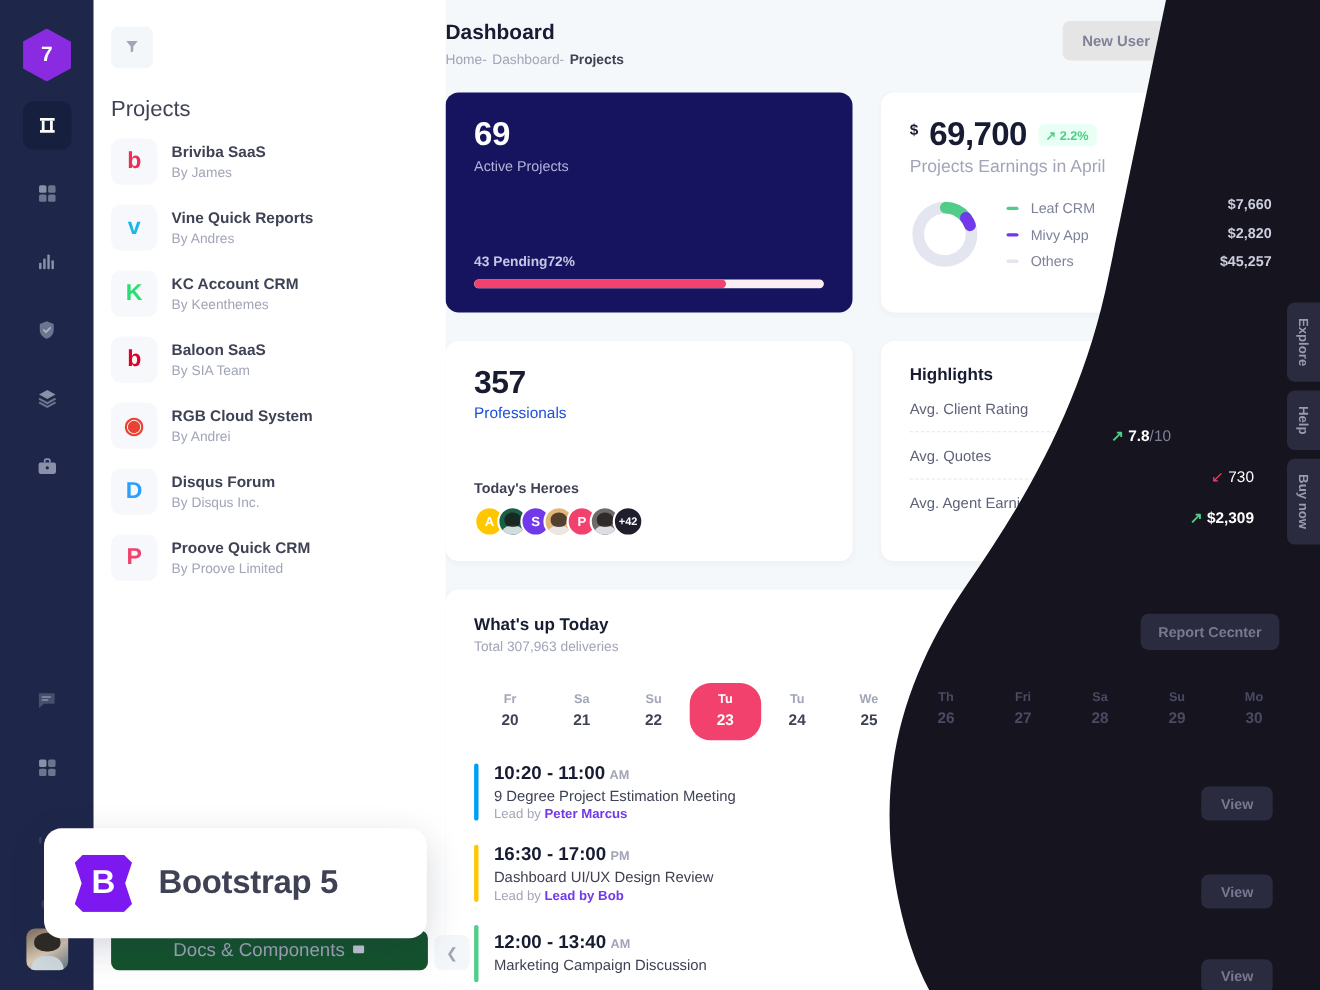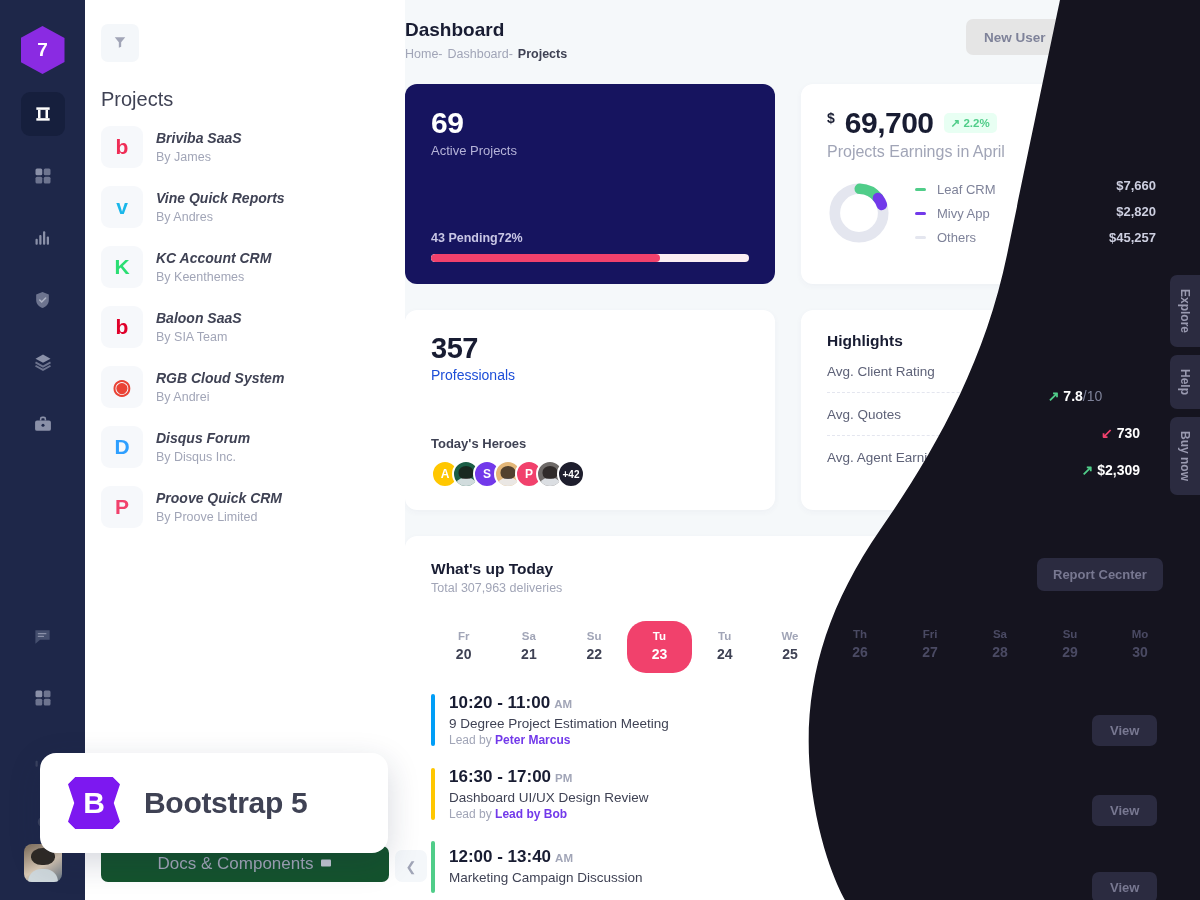--- a/index.html
+++ b/index.html
@@ -70,21 +70,21 @@
   }
   .proj {
     display:flex; align-items:center; gap:13px; padding:9px 16px;
     cursor:pointer;
   }
   .proj-logo {
     width:42px; height:42px; border-radius:9px; background:#f6f8fb;
     display:flex; align-items:center; justify-content:center;
     font-weight:bold; font-size:21px; flex:none;
   }
-  .proj-name { font-size:14px; color:#3f4254; font-weight:600; line-height:1.45;font-style:italic; }
+  .proj-name { font-size:14px; color:#3f4254; font-weight:600; line-height:1.45; }
   .proj-by   { font-size:12.5px; color:#a1a5b7; line-height:1.45; }
   #docs-bar {
     position:absolute; left:16px; bottom:18px; width:288px; height:36px;
     background:#14532d; border-radius:7px;
     display:flex; align-items:center; justify-content:center; gap:7px;
     font-size:17px; color:#a1a5b7;
   }
   #collapse-btn {
     position:absolute; right:-22px; bottom:18px; width:32px; height:32px;
     background:#f4f7fa; border-radius:7px; display:flex;
@@ -662,24 +662,24 @@
         <div class="dk-txt " style="left: 1036px; top: 178px;">
           <div style="width:120px;text-align:right;font-size:13px;font-weight:bold;color:#cdcfe0">$7,660</div>
         </div>
         <div class="dk-txt " style="left: 1036px; top: 204px;">
           <div style="width:120px;text-align:right;font-size:13px;font-weight:bold;color:#cdcfe0">$2,820</div>
         </div>
         <div class="dk-txt " style="left: 1036px; top: 230px;">
           <div style="width:120px;text-align:right;font-size:13px;font-weight:bold;color:#cdcfe0">$45,257</div>
         </div>
         <div class="dk-txt " style="left: 1010px; top: 388px;">
-          <div style="width:130px;text-align:center;font-size:14px;font-weight:bold;color:#ffffff"><span style="color:#50cd89">↗</span> 7.8<span style="color:#7e8299;font-weight:400">/10</span></div>
+          <div style="width:130px;text-align:left;font-size:14px;font-weight:bold;color:#ffffff"><span style="color:#50cd89">↗</span> 7.8<span style="color:#7e8299;font-weight:400">/10</span></div>
         </div>
         <div class="dk-txt " style="left: 1010px; top: 425px;">
-          <div style="width:130px;text-align:right;font-size:14px;font-weight:bold;color:#ffffff"><span style="color:#f1416c">↙</span> 730<span style="color:#7e8299;font-weight:400"></span></div>
+          <div style="width:130px;text-align:right;font-size:14px;font-weight:normal;color:#ffffff"><span style="color:#f1416c">↙</span> 730<span style="color:#7e8299;font-weight:400"></span></div>
         </div>
         <div class="dk-txt " style="left: 1010px; top: 462px;">
           <div style="width:130px;text-align:right;font-size:14px;font-weight:bold;color:#ffffff"><span style="color:#50cd89">↗</span> $2,309<span style="color:#7e8299;font-weight:400"></span></div>
         </div>
         <div class="dk-txt " style="left: 842px; top: 628px;">
           <div style="width:36px;text-align:center">
             <div style="font-size:11.5px;font-weight:600;color:#4a4a63">Th</div>
             <div style="font-size:14px;font-weight:bold;color:#4a4a63;margin-top:4px">26</div>
           </div>
         </div>

